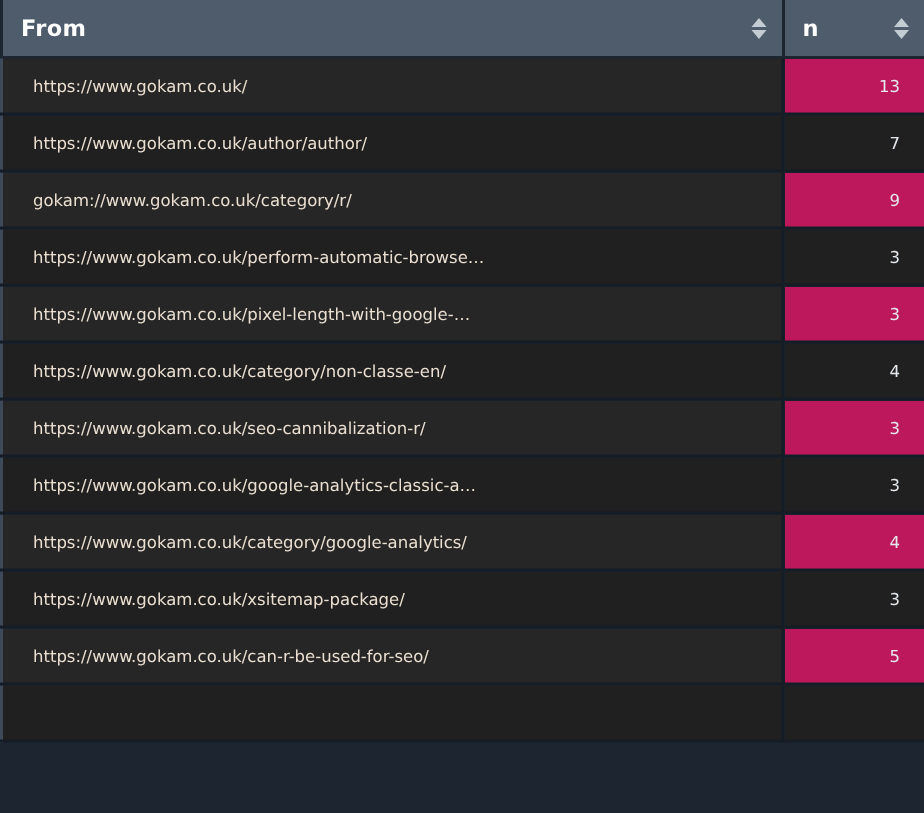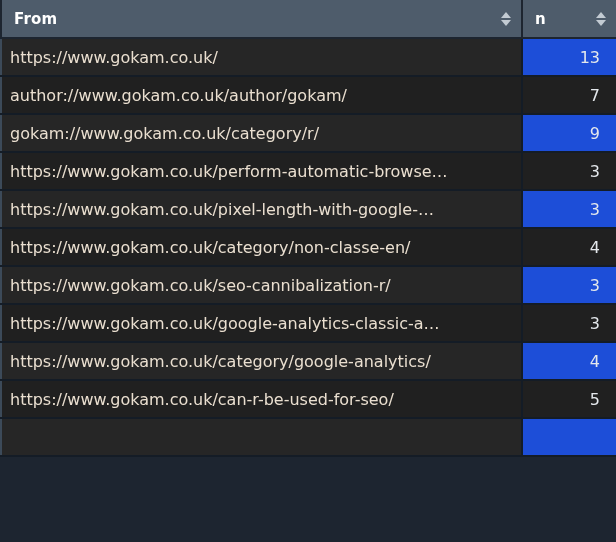--- a/index.html
+++ b/index.html
@@ -85,40 +85,40 @@
   .sort-icon .tri-down {
     border-top: 6px solid #c3cbd3;
   }
 
   
   tbody tr {
     height: 38px;
   }
   tbody td {
     height: 38px;
-    font-size: 16px;
+    font-size: 11px;
     vertical-align: middle;
     border-bottom: 2px solid #141c26;
     border-right: 2px solid #141c26;
     border-left: 2px solid #3c4a59;
-    padding: 0 8px;
+    padding: 0 20px;
     box-sizing: border-box;
     overflow: hidden;
     white-space: nowrap;
   }
   tbody td.cell-url {
     width: 521px;
     background: #262626;
     color: #eadfd0;
     text-align: left;
     text-overflow: ellipsis;
   }
   tbody td.cell-n {
     width: 95px;
-    background: #1d4ed8;
+    background: #be185d;
     color: #e4e8ec;
     text-align: right;
     padding-right: 16px;
     border-left: 2px solid #141c26;
   }
   tbody tr:nth-child(even) td.cell-url,
   tbody tr:nth-child(even) td.cell-n {
     background: #202020;
   }
 </style>
@@ -148,21 +148,21 @@
           </div>
         </th>
       </tr>
     </thead>
     <tbody id="tbody">
         <tr>
           <td class="cell-url">https://www.gokam.co.uk/</td>
           <td class="cell-n">13</td>
         </tr>
         <tr>
-          <td class="cell-url">author://www.gokam.co.uk/author/gokam/</td>
+          <td class="cell-url">https://www.gokam.co.uk/author/author/</td>
           <td class="cell-n">7</td>
         </tr>
         <tr>
           <td class="cell-url">gokam://www.gokam.co.uk/category/r/</td>
           <td class="cell-n">9</td>
         </tr>
         <tr>
           <td class="cell-url">https://www.gokam.co.uk/perform-automatic-browse…</td>
           <td class="cell-n">3</td>
         </tr>
@@ -178,20 +178,24 @@
           <td class="cell-url">https://www.gokam.co.uk/seo-cannibalization-r/</td>
           <td class="cell-n">3</td>
         </tr>
         <tr>
           <td class="cell-url">https://www.gokam.co.uk/google-analytics-classic-a…</td>
           <td class="cell-n">3</td>
         </tr>
         <tr>
           <td class="cell-url">https://www.gokam.co.uk/category/google-analytics/</td>
           <td class="cell-n">4</td>
+        </tr>
+        <tr>
+          <td class="cell-url">https://www.gokam.co.uk/xsitemap-package/</td>
+          <td class="cell-n">3</td>
         </tr>
         <tr>
           <td class="cell-url">https://www.gokam.co.uk/can-r-be-used-for-seo/</td>
           <td class="cell-n">5</td>
         </tr>
         <tr>
           <td class="cell-url"></td>
           <td class="cell-n"></td>
         </tr>
       </tbody>

